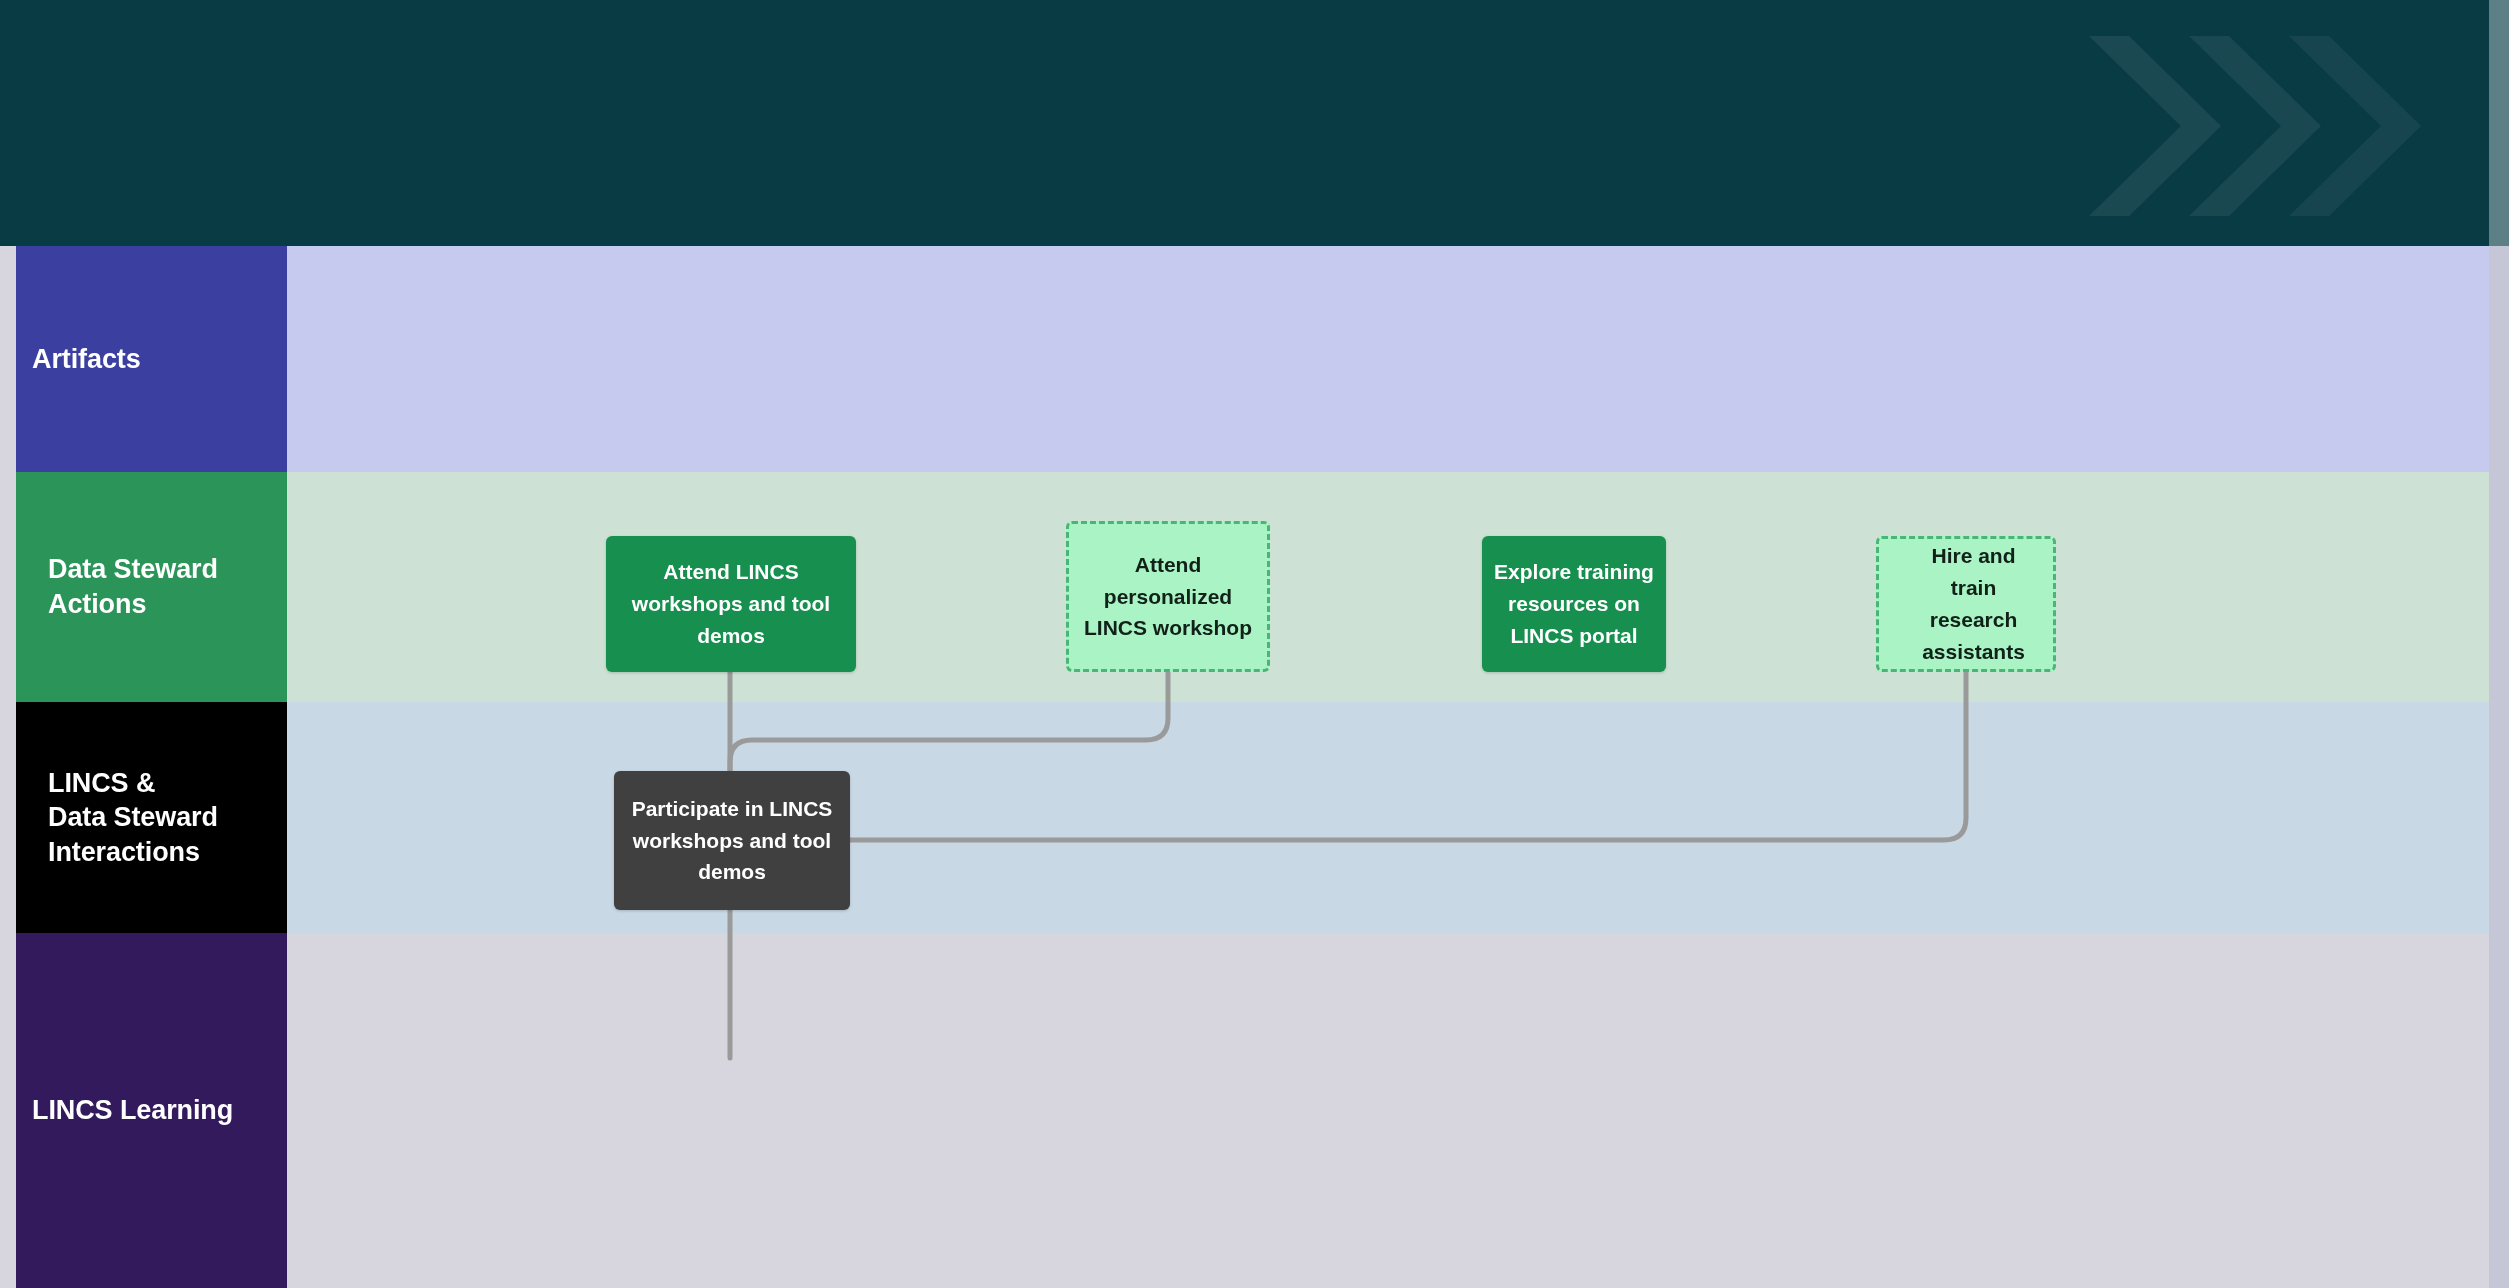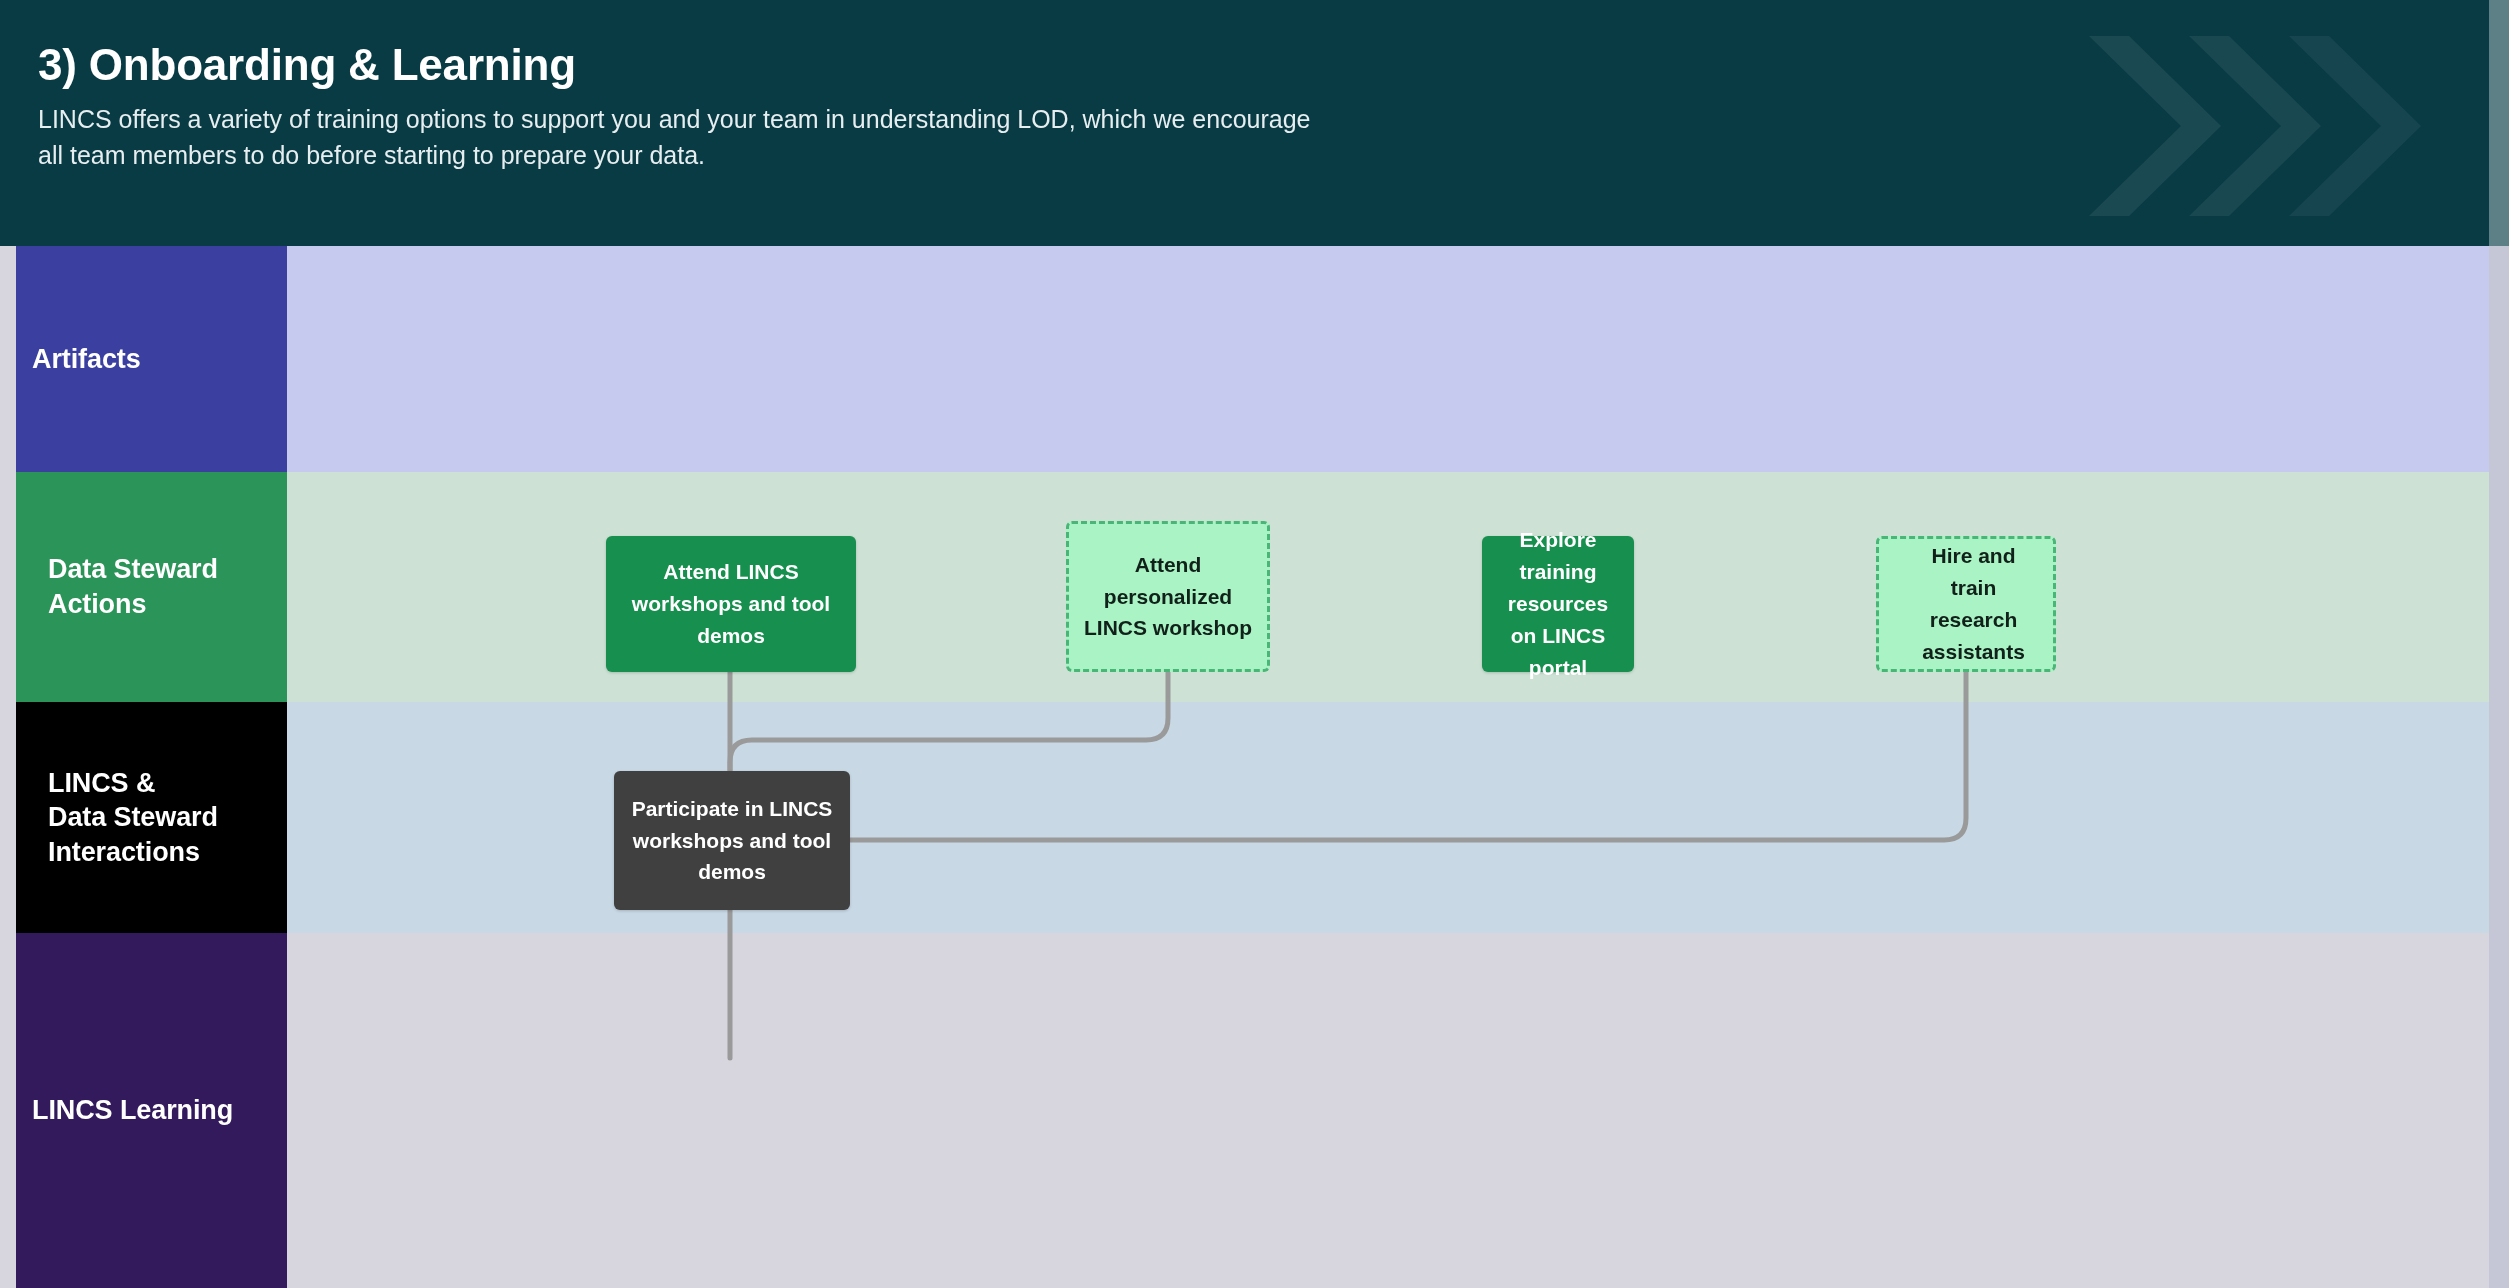--- a/index.html
+++ b/index.html
@@ -59,24 +59,20 @@
 <div id="stage">
 
   <div class="header">
     <div class="chev-wrap">
       <svg class="chev" style="left:20px;" width="400" height="180" viewBox="0 0 400 180">
         <polygon points="0,0 40,0 132,90 40,180 0,180 92,90" fill="#ffffff" opacity="0.075"></polygon>
         <polygon points="100,0 140,0 232,90 140,180 100,180 192,90" fill="#ffffff" opacity="0.065"></polygon>
         <polygon points="200,0 240,0 332,90 240,180 200,180 292,90" fill="#ffffff" opacity="0.055"></polygon>
       </svg>
     </div>
-    <div class="header-inner">
-      <div class="header-title">3) Onboarding &amp; Learning</div>
-      <div class="header-sub">LINCS offers a variety of training options to support you and your team in understanding LOD, which we encourage all team members to do before starting to prepare your data.</div>
-    </div>
   </div>
 
   <div class="lane" id="lane-artifacts">
     <div class="lane-label" style="top:246px;height:226px;">
       <span>Artifacts</span>
     </div>
     <div class="lane-body" style="top:246px;height:226px;width:2202px;"></div>
   </div>
 
   <div class="lane" id="lane-steward">
@@ -114,21 +110,21 @@
   </svg>
 
   <div class="node solid-green" style="left:606px;top:536px;width:250px;height:136px;">
     <div class="ntext">Attend LINCS workshops and tool demos</div>
   </div>
 
   <div class="node dashed-green" style="left:1066px;top:521px;width:204px;height:151px;">
     <div class="ntext">Attend personalized LINCS workshop</div>
   </div>
 
-  <div class="node solid-green" style="left:1482px;top:536px;width:152px;height:136px;">
+  <div class="node solid-green" style="left:1482px;top:536px;width:184px;height:136px;">
     <div class="ntext">Explore training resources on LINCS portal</div>
   </div>
 
   <div class="node dashed-green" style="left:1876px;top:536px;width:180px;height:136px;padding-left:15px;">
     <div class="ntext">Hire and train research assistants</div>
   </div>
 
   <div class="node solid-blue" style="left:614px;top:771px;width:236px;height:139px;">
     <div class="ntext">Participate in LINCS workshops and tool demos</div>
   </div>

